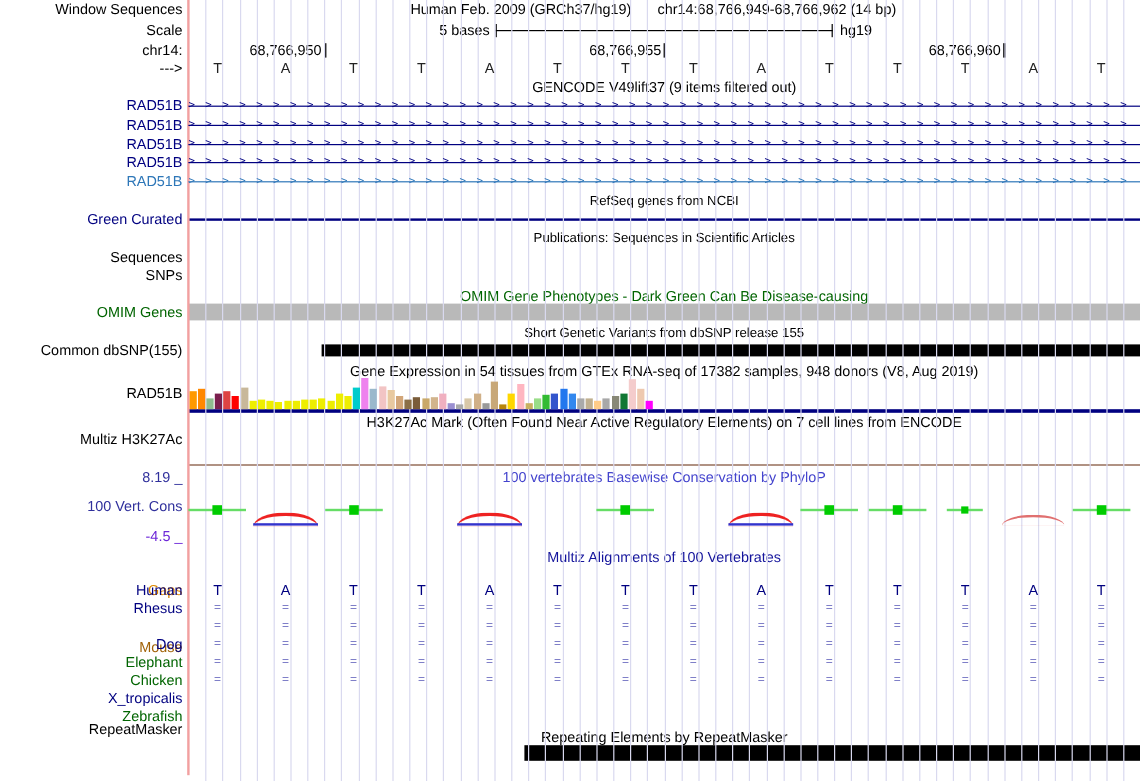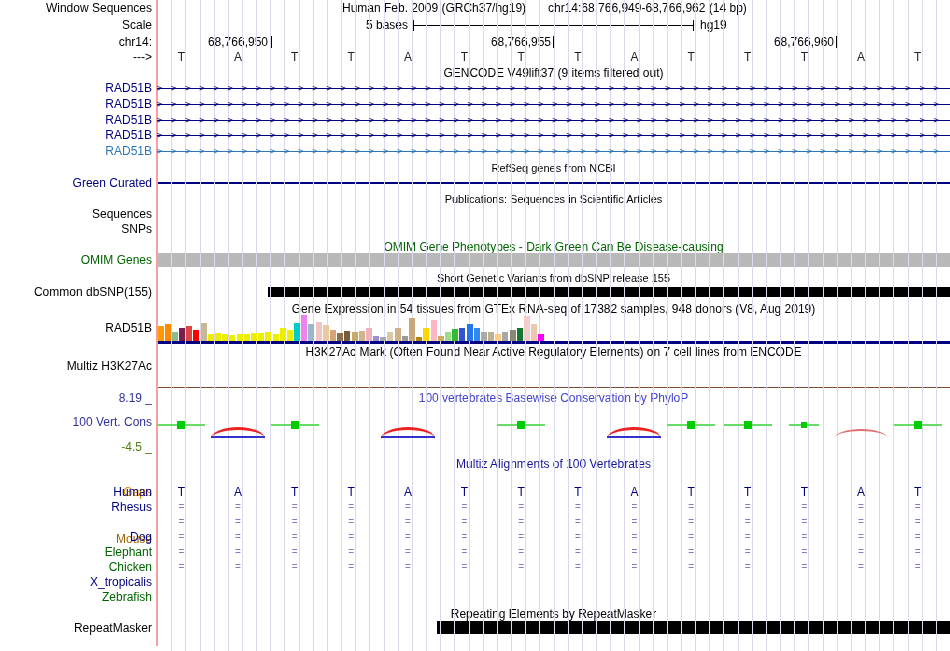--- a/index.html
+++ b/index.html
@@ -4,21 +4,21 @@
 <style>
   html,body{margin:0;padding:0;background:#fff;}
   #stage{position:relative;width:950px;height:651px;background:#fff;overflow:hidden;
          font-family:"Liberation Sans",sans-serif;color:#000;}
   .abs{position:absolute;white-space:nowrap;}
   .lbl{position:absolute;white-space:nowrap;font-size:12px;line-height:14px;text-align:right;right:798px;}
   .title{position:absolute;left:157px;width:793px;text-align:center;font-size:12px;line-height:14px;white-space:nowrap;}
   .small{font-size:11px;}
   .navy{color:#000080;}
   .green{color:#006400;}
-  .maroon{color:#4d7c0f;}
+  .maroon{color:#6d28d9;}
   .bluemax{color:#30309c;}
   .phylop-blue{color:#4343cd;}
   .multiz-blue{color:#14149c;}
   .bar{position:absolute;width:6px;}
   .gridline{position:absolute;top:0;width:1px;height:651px;background:#d9d9ef;}
   .chev{position:absolute;left:157px;width:793px;overflow:hidden;font-family:"DejaVu Sans Mono",monospace;
         font-size:9px;line-height:12px;letter-spacing:8.7px;}
   .hline{position:absolute;}
   .baseletter{position:absolute;font-size:12px;line-height:14px;width:20px;text-align:center;}
   .eqmark{position:absolute;font-size:10px;line-height:12px;width:20px;text-align:center;color:#7f7fc8;}
@@ -64,21 +64,21 @@
   <div class="lbl navy" style="top:176px">Green Curated</div>
   <div class="lbl" style="top:207px">Sequences</div>
   <div class="lbl" style="top:222px">SNPs</div>
   <div class="lbl green" style="top:253px">OMIM Genes</div>
   <div class="lbl" style="top:285px">Common dbSNP(155)</div>
   <div class="lbl" style="top:321px">RAD51B</div>
   <div class="lbl" style="top:359px">Multiz H3K27Ac</div>
   <div class="lbl bluemax" style="top:391px">8.19 _</div>
   <div class="lbl bluemax" style="top:415px">100 Vert. Cons</div>
   <div class="lbl maroon" style="top:440px">-4.5 _</div>
-  <div class="lbl" style="top:621px">RepeatMasker</div>
+  <div class="lbl" style="top:601px">RepeatMasker</div>
 
   <div class="hline" style="top:182px;left:157px;width:793px;height:2px;background:#000080"></div>
   <div class="hline" style="top:253px;left:157px;width:793px;height:14px;background:#b9b9b9"></div>
   <div class="hline" style="top:287px;left:268px;width:682px;height:10px;background:#000"></div>
   <div class="hline" style="top:315px;left:157px;width:388px;height:26px;background:rgba(255,255,255,0.85)"></div>
   <div class="hline" style="top:341px;left:157px;width:793px;height:3px;background:#000080"></div>
   <div class="hline" style="top:387px;left:157px;width:793px;height:1px;background:#7d4b32"></div>
   <div class="hline" style="top:621px;left:437px;width:513px;height:13px;background:#000"></div>
 
   <div id="dyn">

